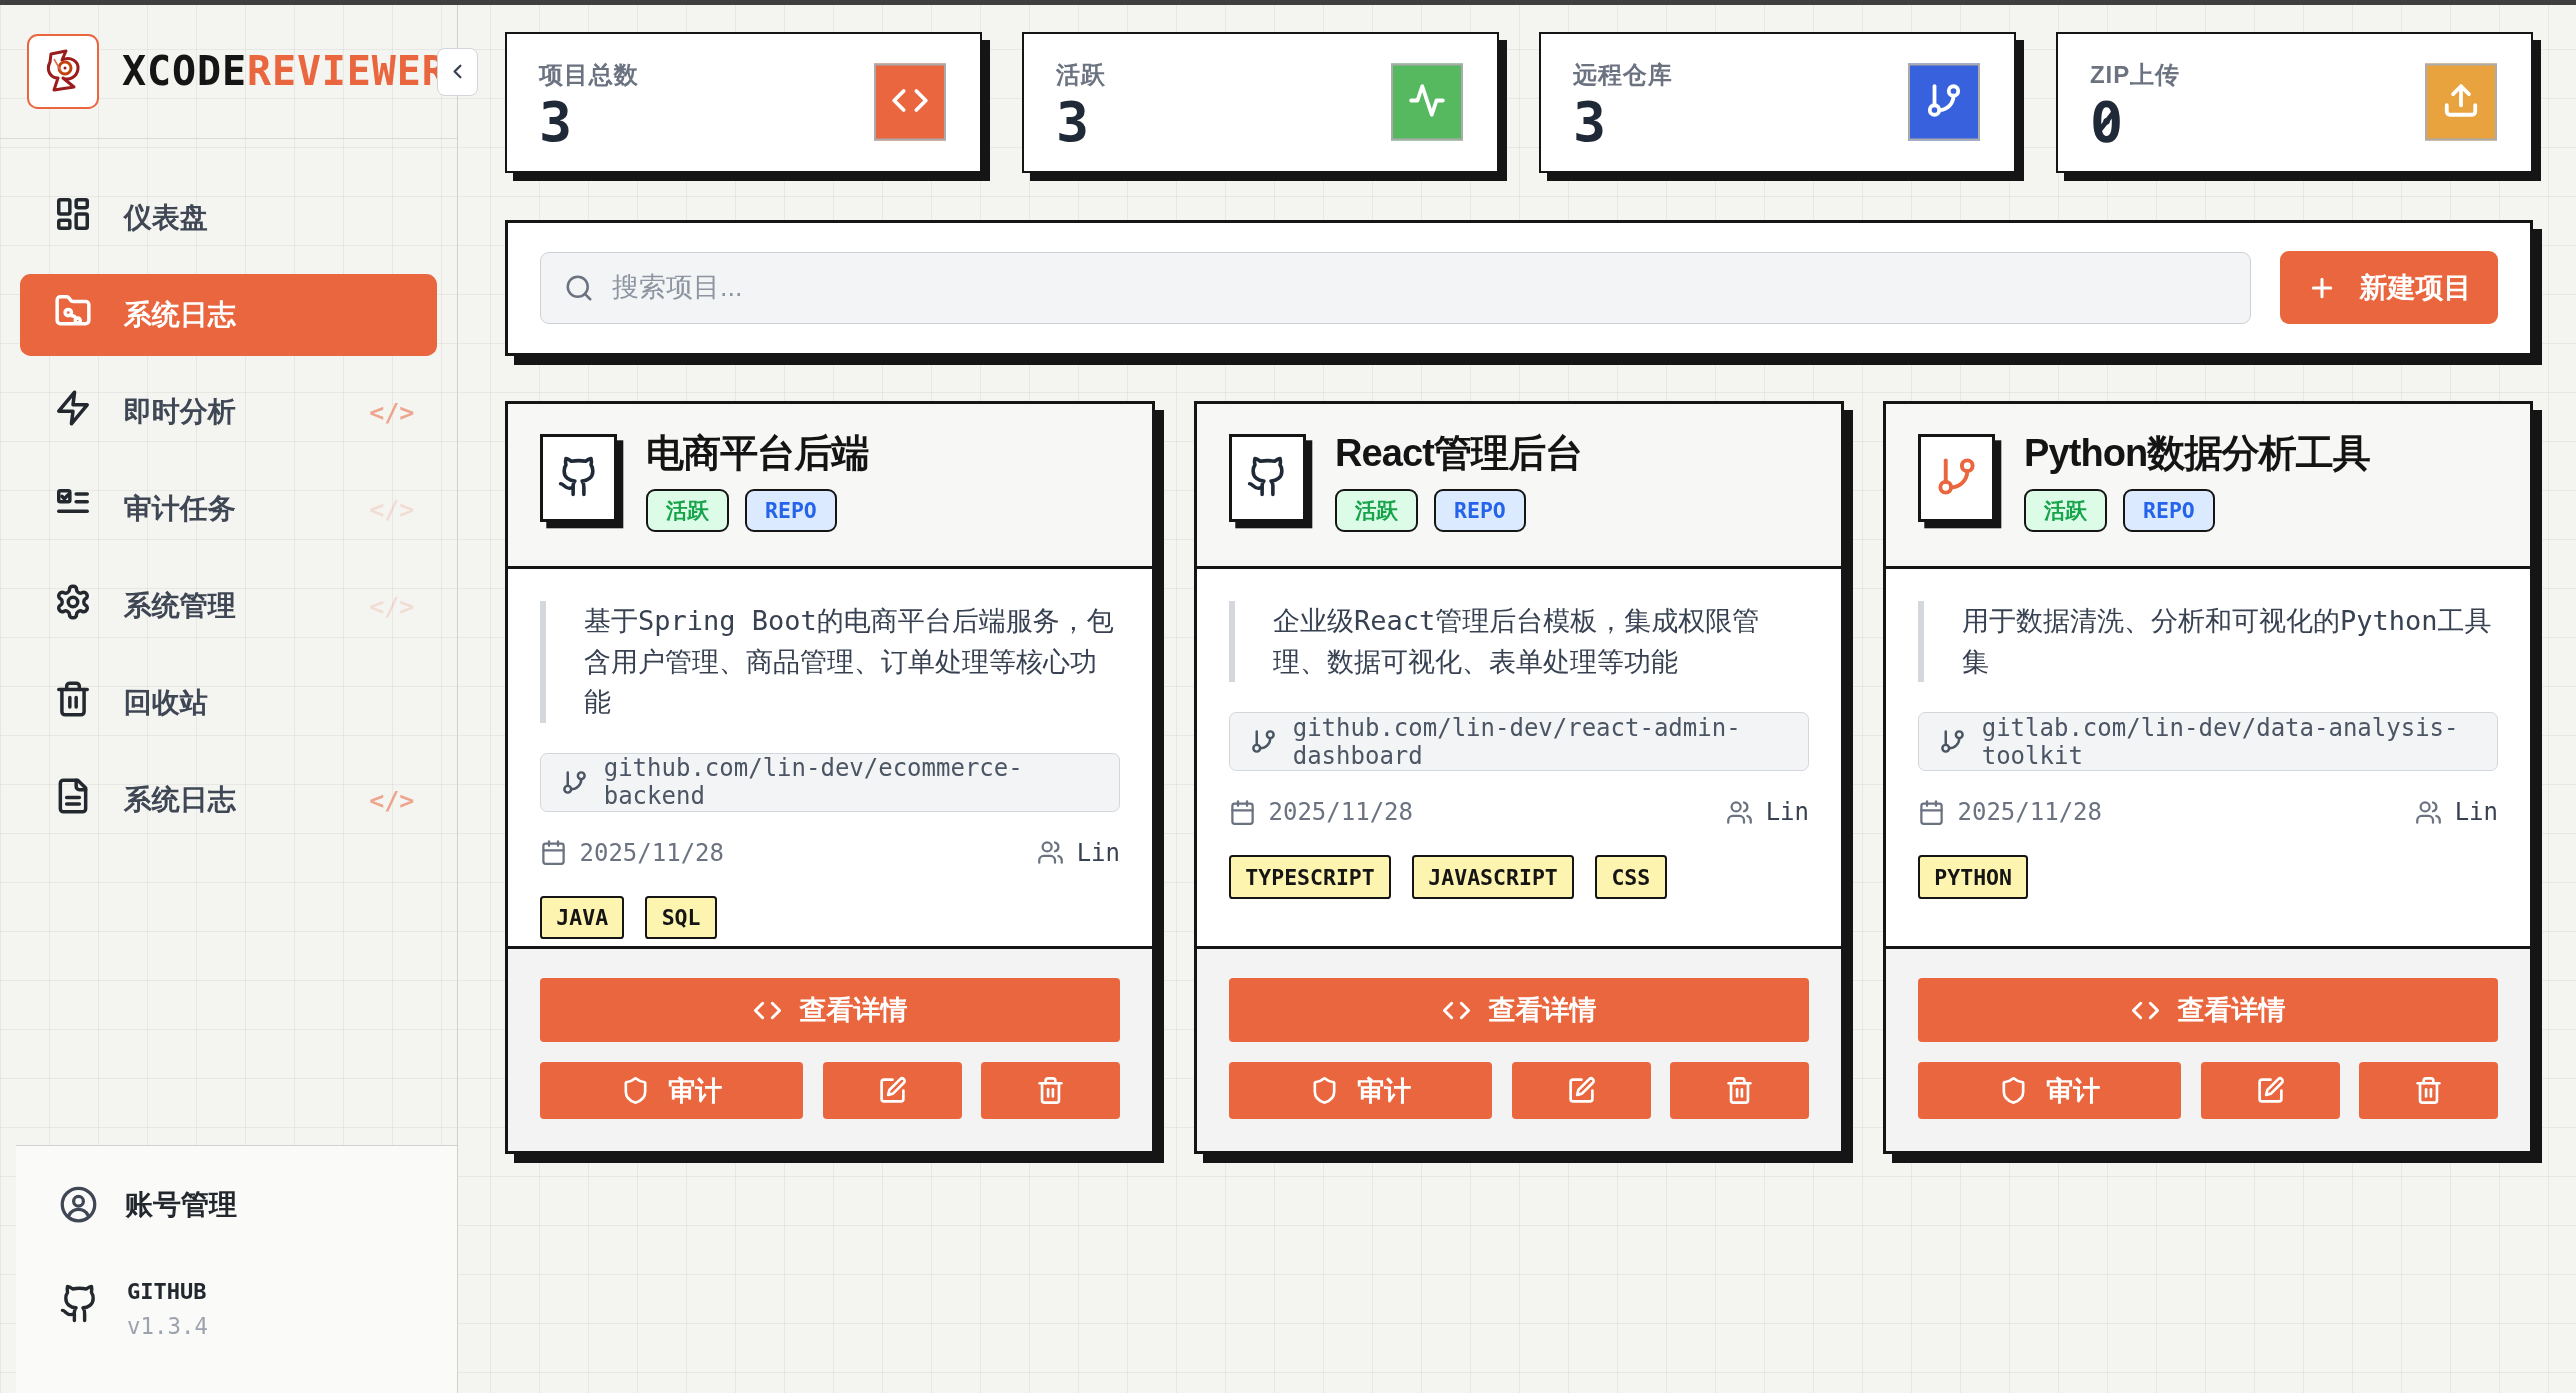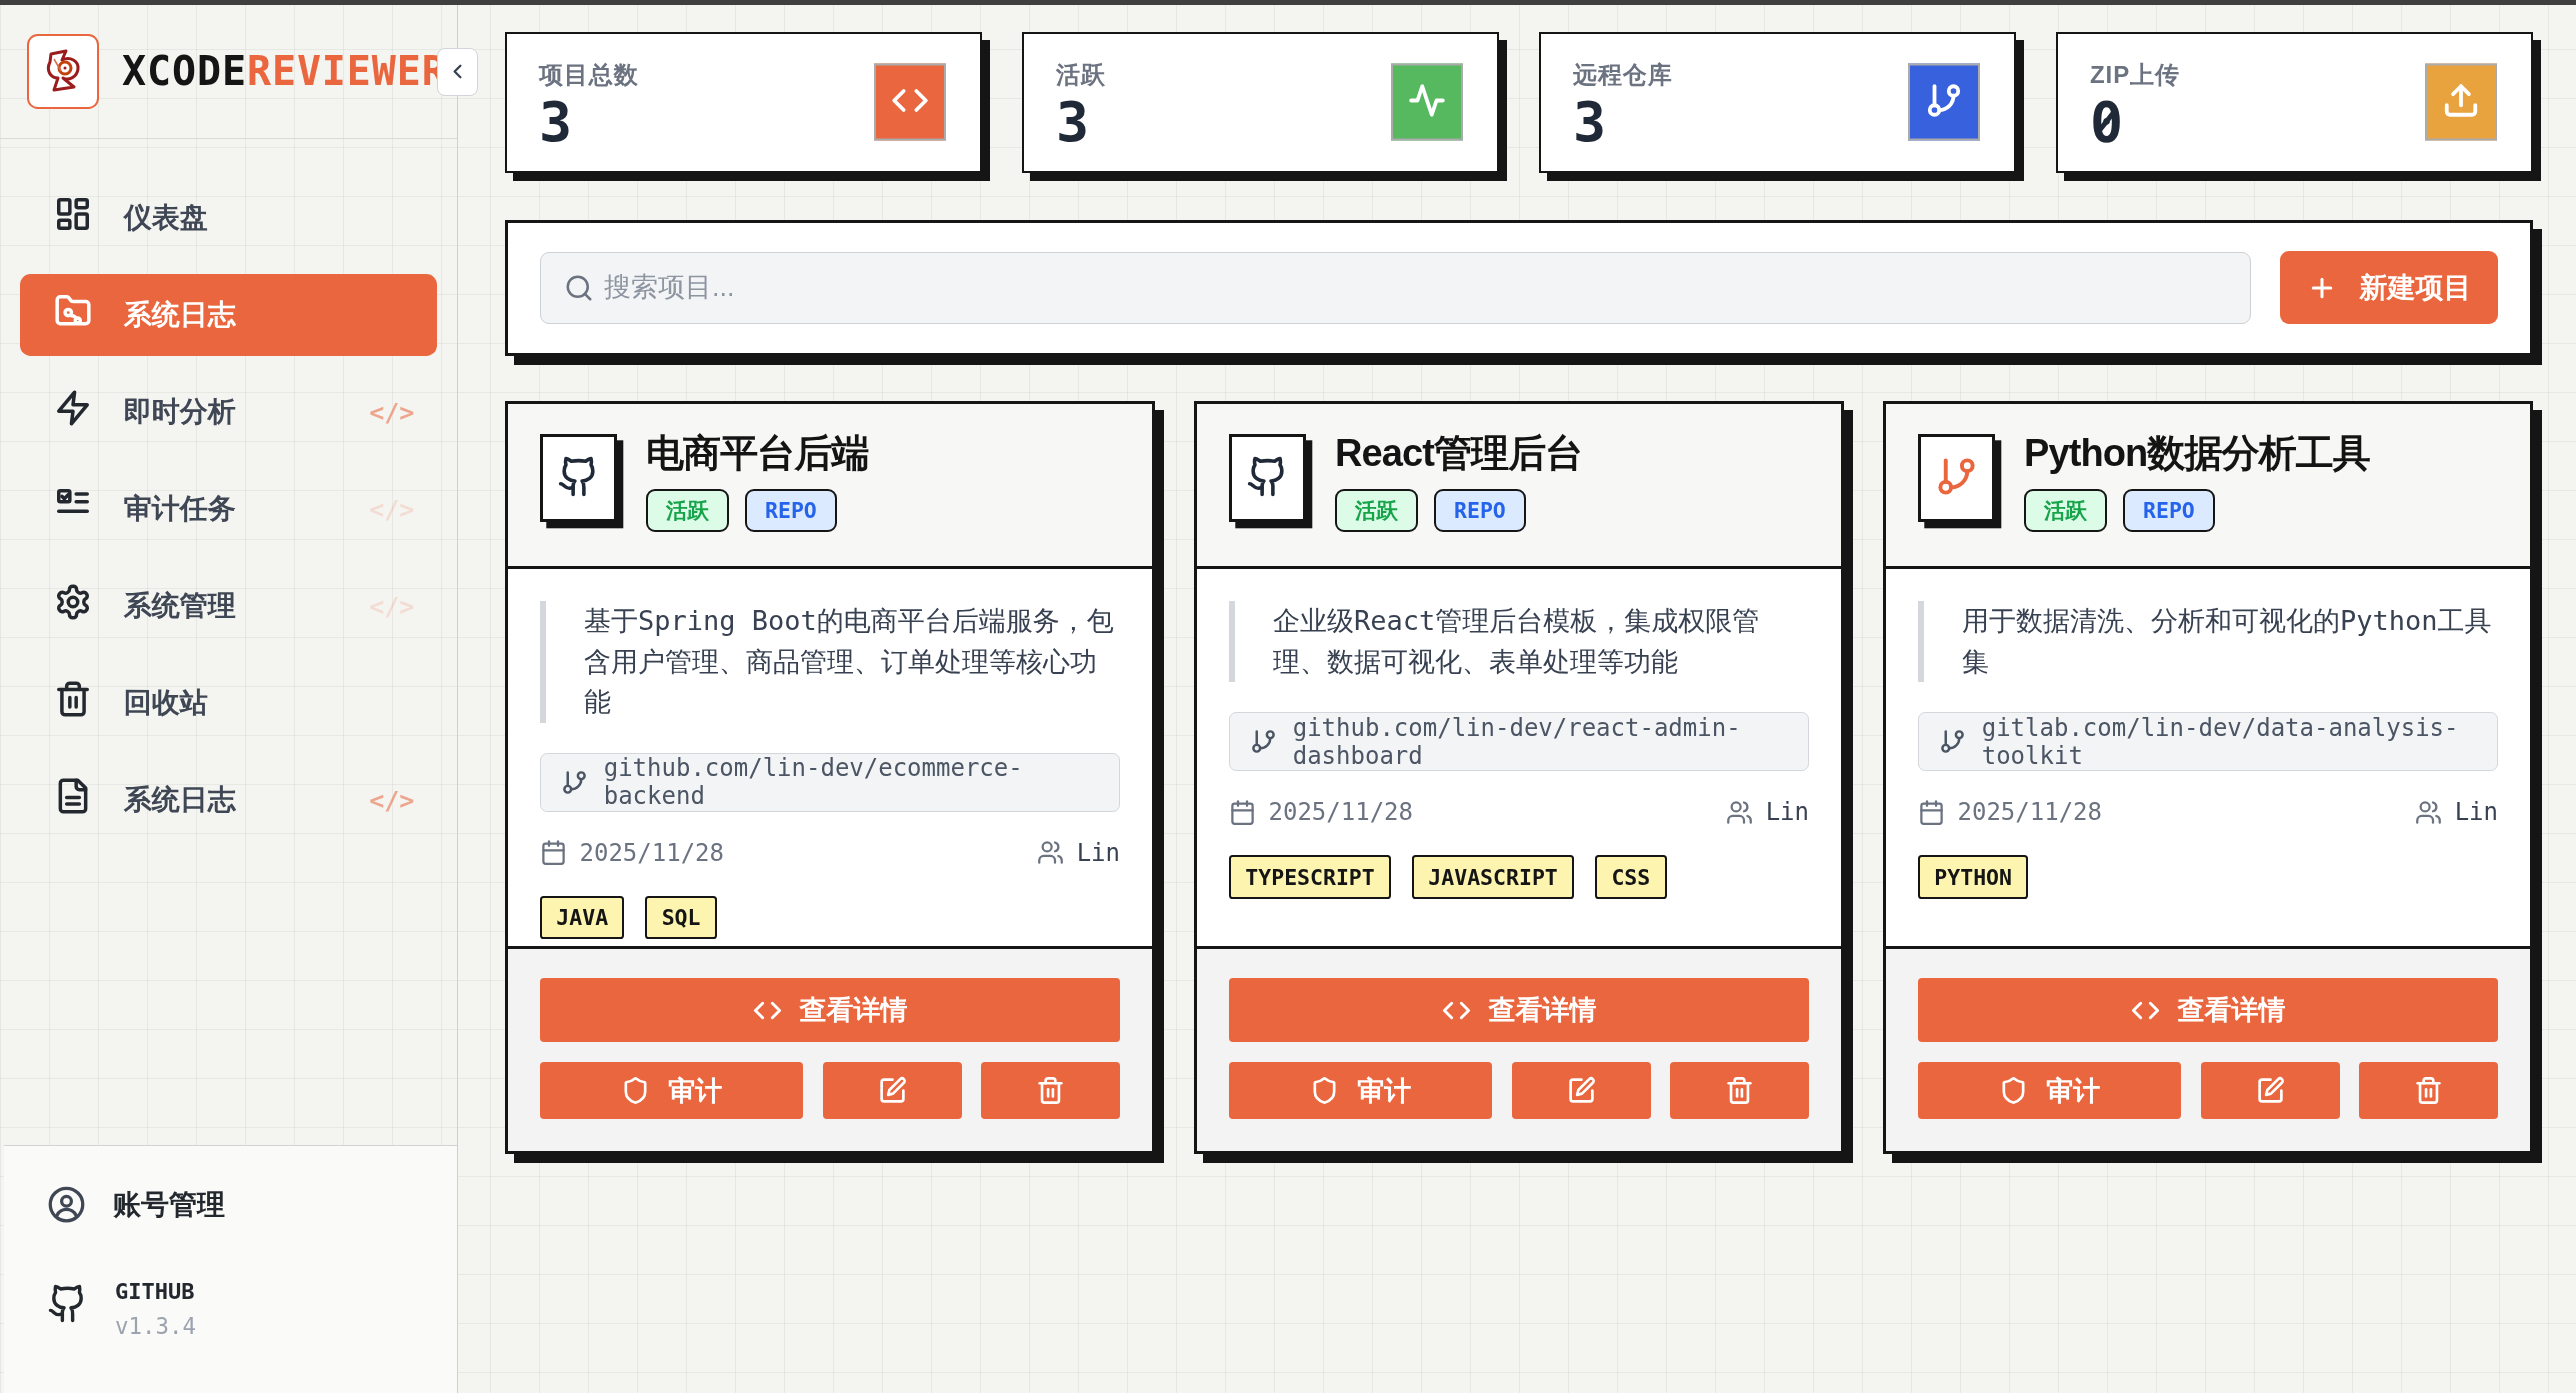--- a/index.html
+++ b/index.html
@@ -31,41 +31,41 @@
   .collapse-btn{position:absolute;left:437px;top:43px;width:41px;height:48px;background:#fff;border:1.8px solid #d1d5db;border-radius:8px;display:flex;align-items:center;justify-content:center;color:#374151;cursor:pointer;z-index:20}
   .collapse-btn svg{width:23px;height:23px}
   .nav{padding:38px 19.7px 0}
   .nav-item{display:flex;align-items:center;gap:32px;height:82px;margin-bottom:15px;padding:0 34px;border-radius:10.7px;color:#3f4754;font-size:28px;font-weight:700;position:relative;cursor:pointer}
   .nav-item svg{width:38px;height:38px;stroke:#23282f;flex:none}
   .nav-item.active{background:var(--orange);color:#fff}
   .nav-item.active svg{stroke:#fff}
   .wm{position:absolute;right:23px;top:50%;transform:translateY(-50%);font-family:var(--mono);font-weight:700;font-size:25px;color:var(--orange)}
   .wm.strong{opacity:.55}
   .wm.faint{opacity:.16}
-  .sidebar-footer{position:absolute;left:4px;right:0;bottom:0;height:249px;background:#fafaf8;border-top:1.8px solid #d2d2ce;padding:39px 43px 0}
+  .sidebar-footer{position:absolute;left:16px;right:0;bottom:0;height:249px;background:#fafaf8;border-top:1.8px solid #d2d2ce;padding:39px 43px 0}
   .account-row{display:flex;align-items:center;gap:27px;color:#23282f;font-size:28px;font-weight:700;cursor:pointer}
   .account-row svg{width:39px;height:39px;stroke:#3f4754}
   .brand-row{display:flex;align-items:flex-start;gap:27px;margin-top:55px}
   .brand-row svg{width:41px;height:41px;stroke:#23282f;margin-top:3.6px}
   .brand-name{font-family:var(--mono);font-weight:700;font-size:22px;color:#23282f}
   .brand-ver{font-family:var(--mono);font-size:22.4px;color:#9ca3af;margin-top:9px}
 
   
   .main{position:absolute;left:460px;top:4.5px;right:0;bottom:0;padding:27px 43px 0 45px}
 
   .stats{display:grid;grid-template-columns:repeat(4,1fr);gap:40px}
   .stat-card{background:#fff;border:2.7px solid var(--ink);box-shadow:8px 8px 0 var(--ink);height:141px;position:relative;padding:25px 32px}
   .stat-label{font-size:24px;font-weight:700;color:#6b7280;letter-spacing:0.9px}
   .stat-value{font-family:var(--mono);font-weight:700;font-size:55px;line-height:1.05;color:#1f2937;margin-top:3.6px;position:relative;display:inline-block}
   .stat-value.zero::after{content:"";position:absolute;left:50%;top:47%;width:70%;height:9%;background:#1f2937;transform:translate(-50%,-50%) rotate(-52deg)}
   .stat-icon{position:absolute;right:34px;top:50%;transform:translateY(-50%);width:72px;height:77px;border:2.7px solid #ababab;display:flex;align-items:center;justify-content:center}
   .stat-icon svg{width:38px;height:38px;stroke:#fff}
 
   .search-panel{margin-top:47px;height:136px;background:#fff;border:3.6px solid var(--ink);box-shadow:9px 9px 0 var(--ink);display:flex;align-items:center;gap:29px;padding:0 32px}
-  .search-box{flex:1;height:72px;background:#f3f4f6;border:1.8px solid #cdd0d4;border-radius:9px;display:flex;align-items:center;gap:10px;padding:0 23px;color:#6b7280}
+  .search-box{flex:1;height:72px;background:#f3f4f6;border:1.8px solid #cdd0d4;border-radius:9px;display:flex;align-items:center;gap:18px;padding:0 23px;color:#6b7280}
   .search-box svg{width:30px;height:30px;stroke:#6b7280;flex:none}
   .search-box input{flex:1;border:none;outline:none;background:transparent;font-family:var(--sans);font-size:27px;color:#374151}
   .search-box input::placeholder{color:#8d95a1}
   .new-btn{width:218px;height:73px;background:var(--orange);border:none;border-radius:9px;color:#fff;font-family:var(--sans);font-weight:700;font-size:28px;display:flex;align-items:center;justify-content:center;gap:23px;cursor:pointer}
   .new-btn svg{width:30px;height:30px;stroke:#fff}
 
   .projects{margin-top:45px;display:grid;grid-template-columns:repeat(3,1fr);gap:39px;align-items:stretch}
   .project-card{background:#fff;border:3.6px solid var(--ink);box-shadow:9px 9px 0 var(--ink);display:flex;flex-direction:column}
   .pc-header{background:#f7f7f6;border-bottom:3.6px solid var(--ink);padding:30px 32px 34px;display:flex;gap:29px;align-items:flex-start}
   .pc-icon-box{width:77px;height:88px;background:#fff;border:3.6px solid var(--ink);box-shadow:6.3px 6.3px 0 var(--ink);display:flex;align-items:center;justify-content:center;flex:none}

